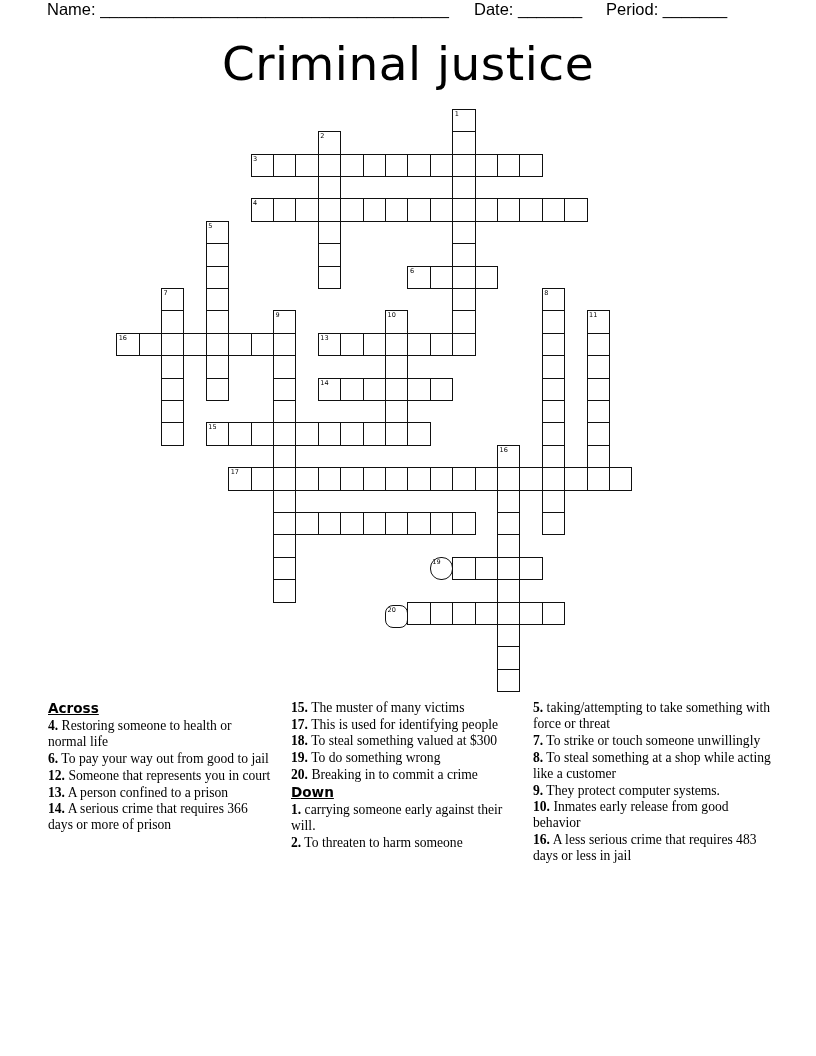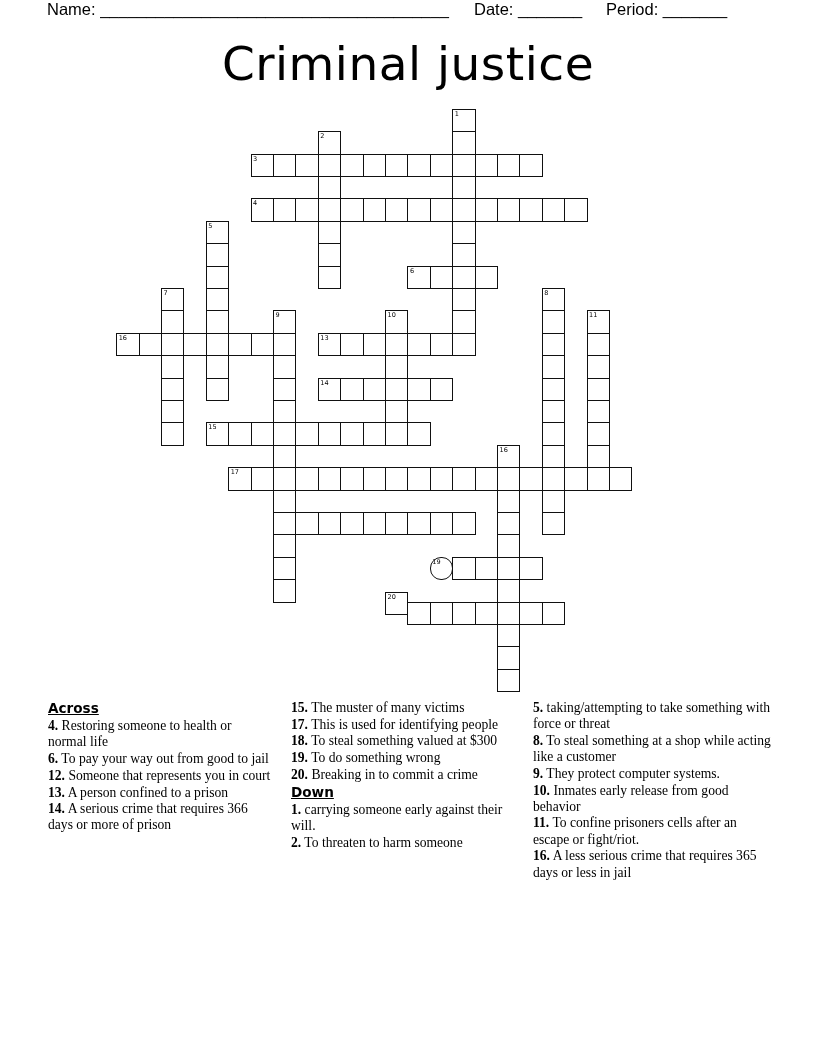--- a/index.html
+++ b/index.html
@@ -220,21 +220,21 @@
     <div class="cell" style="left: 385px; top: 512px;"></div>
     <div class="cell" style="left: 407.4px; top: 512px;"></div>
     <div class="cell" style="left: 429.8px; top: 512px;"></div>
     <div class="cell" style="left: 452.2px; top: 512px;"></div>
     <div class="cell" style="left: 429.8px; top: 556.8px; border-radius: 11px;">
       <span class="num">19</span>
     </div>
     <div class="cell" style="left: 452.2px; top: 556.8px;"></div>
     <div class="cell" style="left: 474.6px; top: 556.8px;"></div>
     <div class="cell" style="left: 519.4px; top: 556.8px;"></div>
-    <div class="cell" style="left: 385px; top: 592px;">
+    <div class="cell" style="left: 385px; top: 605px; border-radius: 8px;">
       <span class="num">20</span>
     </div>
     <div class="cell" style="left: 407.4px; top: 601.6px;"></div>
     <div class="cell" style="left: 429.8px; top: 601.6px;"></div>
     <div class="cell" style="left: 452.2px; top: 601.6px;"></div>
     <div class="cell" style="left: 474.6px; top: 601.6px;"></div>
     <div class="cell" style="left: 519.4px; top: 601.6px;"></div>
     <div class="cell" style="left: 541.8px; top: 601.6px;"></div>
   </div>
 
@@ -253,18 +253,18 @@
   <div class="clue"><b>18.</b><span> To steal something valued at $300</span></div>
   <div class="clue"><b>19.</b><span> To do something wrong</span></div>
   <div class="clue"><b>20.</b><span> Breaking in to commit a crime</span></div>
   <div class="section-title">Down</div>
   <div class="clue"><b>1.</b><span> carrying someone early against their will.</span></div>
   <div class="clue"><b>2.</b><span> To threaten to harm someone</span></div>
 </div>
 
 <div class="clues col3">
   <div class="clue"><b>5.</b><span> taking/attempting to take something with force or threat</span></div>
+  <div class="clue"><b>7.</b><span> To strike or touch someone unwillingly</span></div>
   <div class="clue"><b>8.</b><span> To steal something at a shop while acting like a customer</span></div>
   <div class="clue"><b>9.</b><span> They protect computer systems.</span></div>
   <div class="clue"><b>10.</b><span> Inmates early release from good behavior</span></div>
-  <div class="clue"><b>11.</b><span> To confine prisoners cells after an escape or fight/riot.</span></div>
-  <div class="clue"><b>16.</b><span> A less serious crime that requires 365 days or less in jail</span></div>
+  <div class="clue"><b>16.</b><span> A less serious crime that requires 483 days or less in jail</span></div>
 </div>
 
 </body></html>

